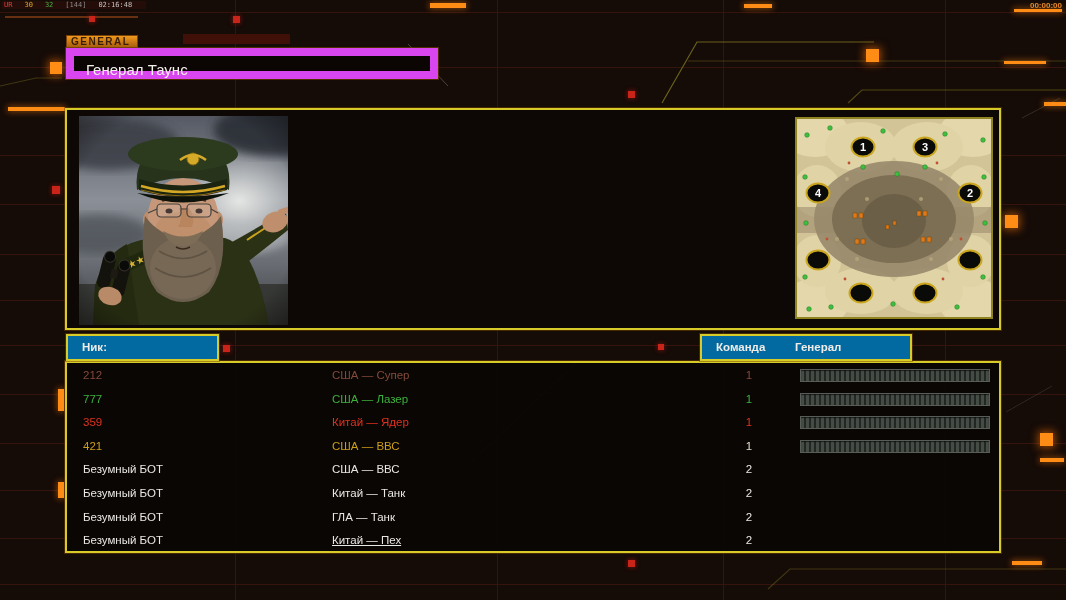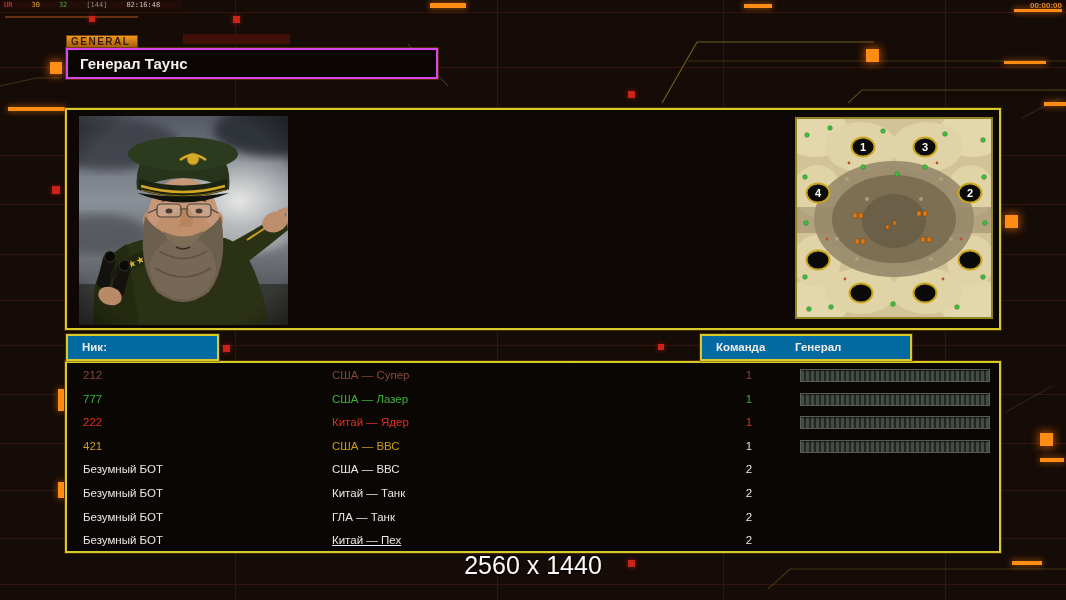--- a/index.html
+++ b/index.html
@@ -8,30 +8,30 @@
   .abs{position:absolute;}
   
   .bg-svg{position:absolute;left:0;top:0;z-index:1;}
   .deco{position:absolute;z-index:2;}
   .sq{background:#ff8c14;box-shadow:0 0 9px 2px rgba(255,120,10,.55);}
   .rsq{background:#c8241a;box-shadow:0 0 4px 1px rgba(200,30,20,.4);}
   .obar{background:#ff8c14;box-shadow:0 0 6px 1px rgba(255,130,20,.45);}
   
   .stats{left:2px;top:1px;z-index:6;font-family:"DejaVu Sans Mono",monospace;font-size:7px;
          background:#240c08;padding:0 2px;letter-spacing:0;}
-  .stats span{margin-right:19px;}
+  .stats span{margin-right:12px;}
   .s1{color:#e04038;} .s2{color:#d8a828;} .s3{color:#44b244;} .s4{color:#8a8a8a;} .s5{color:#c4c2be;}
   .clock{right:4px;top:1px;z-index:6;font-size:8px;font-weight:bold;color:#e08828;}
   
   .general-tab{left:66px;top:35px;width:72px;height:13px;z-index:4;box-sizing:border-box;
     background:linear-gradient(180deg,#ef9a1c,#a85e0c);border:1px solid #7a4208;
     color:#3a1d06;font-size:10px;font-weight:bold;letter-spacing:1.5px;line-height:11px;padding-left:4px;}
   .title-box{left:66px;top:48px;width:372px;height:31px;z-index:4;box-sizing:border-box;
-    border:2px solid #d946ef;background:#0b0603;box-shadow:0 0 0 1px rgba(120,70,0,.6);
-    color:#f3f0ec;font-size:15px;font-weight:bold;line-height:27px;padding-left:12px;}
+    border:8px solid #d946ef;background:#0b0603;box-shadow:0 0 0 1px rgba(120,70,0,.6);
+    color:#f3f0ec;font-size:15px;font-weight:normal;line-height:27px;padding-left:12px;}
   
   .main-panel{left:65px;top:108px;width:936px;height:222px;z-index:3;box-sizing:border-box;
     border:2px solid #d6cb28;background:#0d0805;box-shadow:0 0 0 1px rgba(120,70,0,.5);}
   .portrait{left:12px;top:6px;width:209px;height:209px;background:#1a1c1e;}
   .strategy{left:330px;top:62px;width:350px;color:#e6e2de;font-size:10px;line-height:12.6px;
     white-space:pre-line;}
   .map-box{left:728px;top:7px;width:198px;height:202px;box-sizing:border-box;
     border:2px solid #8f8420;background:#000;}
   
   .hdr{top:334px;height:27px;z-index:4;box-sizing:border-box;border:2px solid #d6cb28;
@@ -326,21 +326,21 @@
       <span class="c-team" style="color: rgb(132, 73, 59);">1</span>
       <div class="pbar"></div>
     </div>
       <div class="prow">
       <span class="c-nick" style="color: rgb(60, 178, 60);">777</span>
       <span class="c-gen" style="color: rgb(60, 178, 60);">США — Лазер</span>
       <span class="c-team" style="color: rgb(60, 178, 60);">1</span>
       <div class="pbar"></div>
     </div>
       <div class="prow">
-      <span class="c-nick" style="color: rgb(225, 48, 31);">222</span>
+      <span class="c-nick" style="color: rgb(225, 48, 31);">359</span>
       <span class="c-gen" style="color: rgb(225, 48, 31);">Китай — Ядер</span>
       <span class="c-team" style="color: rgb(225, 48, 31);">1</span>
       <div class="pbar"></div>
     </div>
       <div class="prow">
       <span class="c-nick" style="color: rgb(203, 158, 27);">421</span>
       <span class="c-gen" style="color: rgb(203, 158, 27);">США — ВВС</span>
       <span class="c-team" style="color: rgb(227, 219, 198);">1</span>
       <div class="pbar"></div>
     </div>
@@ -363,15 +363,14 @@
 
     </div>
       <div class="prow">
       <span class="c-nick" style="color: rgb(234, 232, 228);">Безумный БОТ</span>
       <span class="c-gen" style="color: rgb(234, 232, 228); text-decoration: underline;">Китай — Пех</span>
       <span class="c-team" style="color: rgb(234, 232, 228);">2</span>
 
     </div>
     </div>
 
-  <div class="abs resolution">2560 x 1440</div>
 
 </div>
 
 </body></html>

